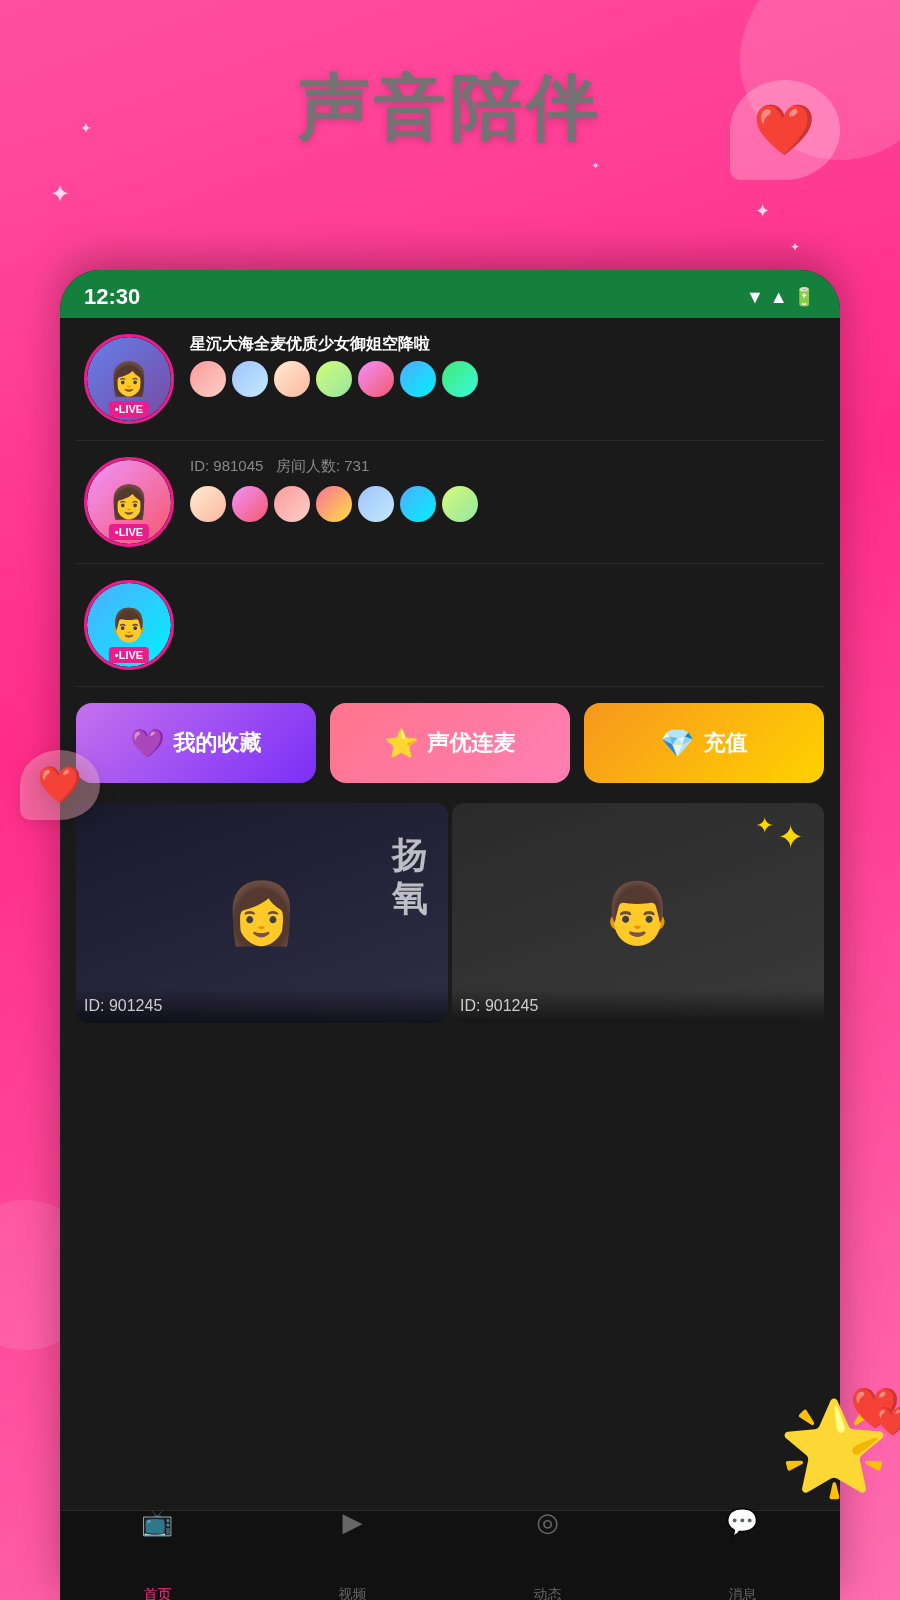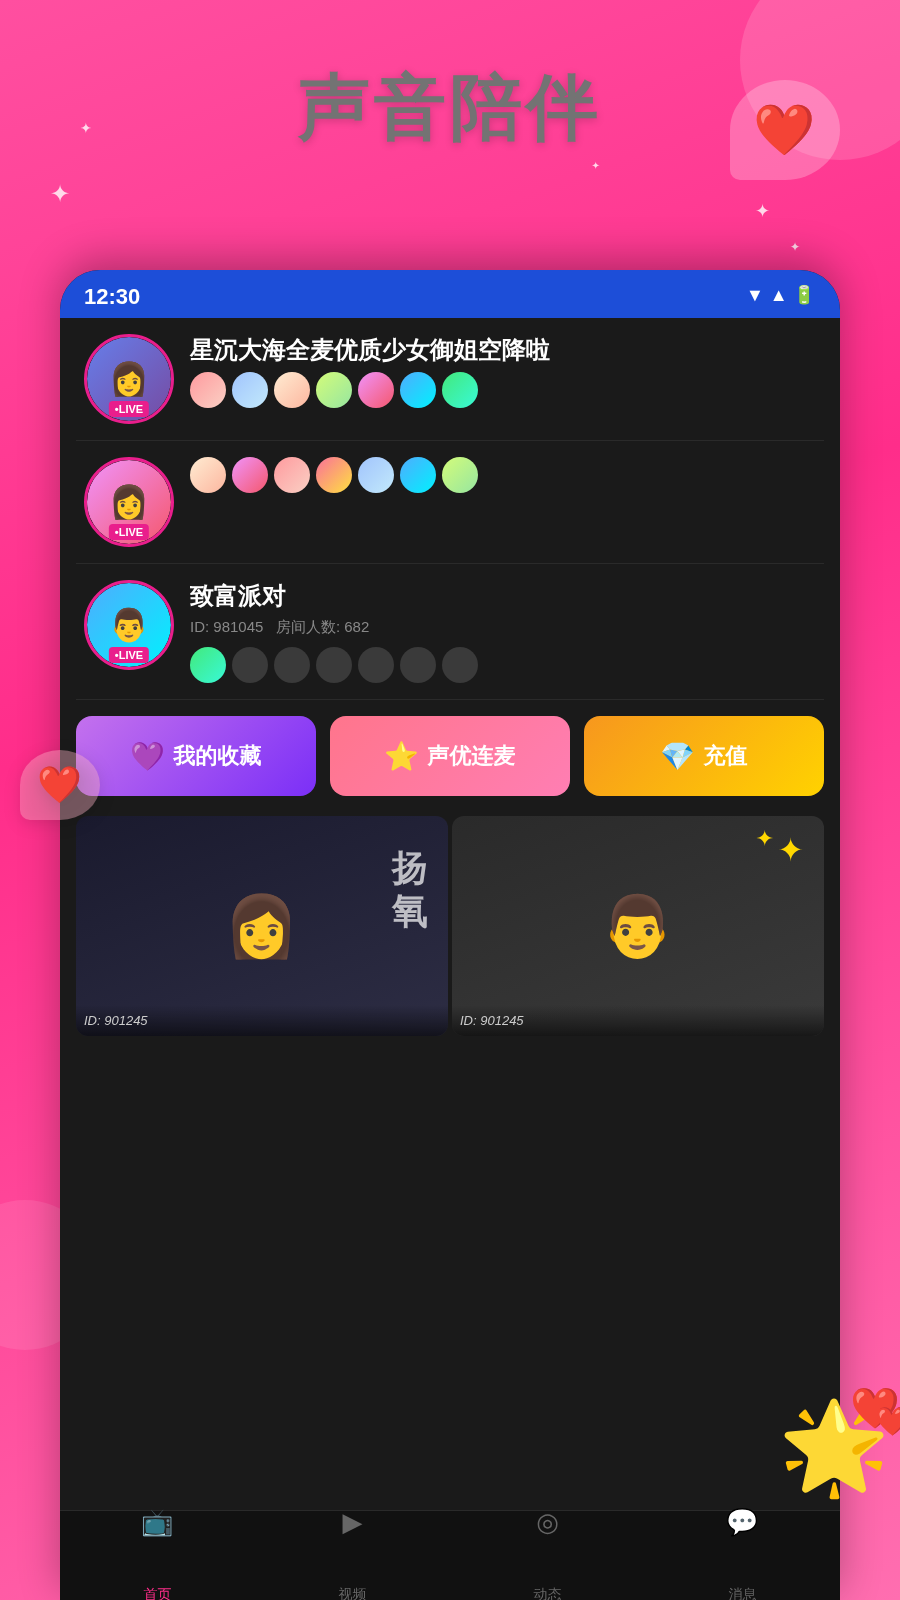--- a/index.html
+++ b/index.html
@@ -79,23 +79,23 @@
       background: #1a1a1a;
       border-radius: 40px 40px 0 0;
       overflow: hidden;
       box-shadow: 0 -10px 40px rgba(0,0,0,0.3);
     }
 
     
     .status-bar {
       display: flex;
       justify-content: space-between;
-      align-items: flex-start;
+      align-items: center;
       padding: 14px 24px 8px;
-      background: #1d4ed8;
+      background: #15803d;
     }
     .time {
       font-size: 22px;
       font-weight: 700;
       color: white;
     }
     .status-icons {
       display: flex;
       align-items: center;
       gap: 6px;
@@ -164,21 +164,21 @@
       font-weight: 700;
       padding: 2px 6px;
       border-radius: 4px;
       white-space: nowrap;
     }
 
     .room-info {
       flex: 1;
     }
     .room-title {
-      font-size: 24px;
+      font-size: 16px;
       color: white;
       font-weight: 600;
       margin-bottom: 6px;
     }
     .room-meta {
       font-size: 15px;
       color: #888;
       margin-bottom: 10px;
     }
     .room-avatars {
@@ -256,23 +256,22 @@
     .video-bg2 {
       background: linear-gradient(160deg, #2a2a2a 0%, #3a3a3a 100%);
     }
     .video-overlay {
       position: absolute;
       bottom: 0; left: 0; right: 0;
       padding: 8px;
       background: linear-gradient(transparent, rgba(0,0,0,0.6));
     }
     .video-id {
-      font-size: 13px;
+      font-size: 16px;
       color: #ccc;
-      font-style: italic;
     }
     .video-text-overlay {
       position: absolute;
       top: 20px; right: 10px;
       color: rgba(255,255,255,0.8);
       font-size: 28px;
       font-weight: 900;
       writing-mode: vertical-lr;
       line-height: 1.2;
     }
@@ -419,55 +418,43 @@
     </div>
 
     <div class="room-item">
       <div class="room-avatar">
         <div class="person2" style="width:100%;height:100%;border-radius:50%;">
           <span>👩</span>
         </div>
         <div class="live-badge">•LIVE</div>
       </div>
       <div class="room-info">
+        <div class="room-meta">
+          <span>ID: 981045</span>&nbsp;&nbsp;
+          <span>房间人数: 731</span>
+        </div>
         <div class="room-avatars">
           <div class="mini-avatar av3"></div>
           <div class="mini-avatar av5"></div>
           <div class="mini-avatar av1"></div>
           <div class="mini-avatar av8"></div>
           <div class="mini-avatar av2"></div>
           <div class="mini-avatar av6"></div>
           <div class="mini-avatar av4"></div>
         </div>
       </div>
     </div>
 
     <div class="room-item">
       <div class="room-avatar">
         <div class="person3" style="width:100%;height:100%;border-radius:50%;">
           <span>👨</span>
         </div>
         <div class="live-badge">•LIVE</div>
       </div>
-      <div class="room-info">
-        <div class="room-title">致富派对</div>
-        <div class="room-meta">
-          <span>ID: 981045</span>&nbsp;&nbsp;
-          <span>房间人数: 682</span>
-        </div>
-        <div class="room-avatars">
-          <div class="mini-avatar av7"></div>
-          <div class="mini-avatar av-gray"></div>
-          <div class="mini-avatar av-gray"></div>
-          <div class="mini-avatar av-gray"></div>
-          <div class="mini-avatar av-gray"></div>
-          <div class="mini-avatar av-gray"></div>
-          <div class="mini-avatar av-gray"></div>
-        </div>
-      </div>
     </div>
   </div>
 
   <div class="quick-actions">
     <div class="quick-btn purple">
       <span class="btn-icon">💜</span>
       <span>我的收藏</span>
     </div>
     <div class="quick-btn pink">
       <span class="btn-icon">⭐</span>

